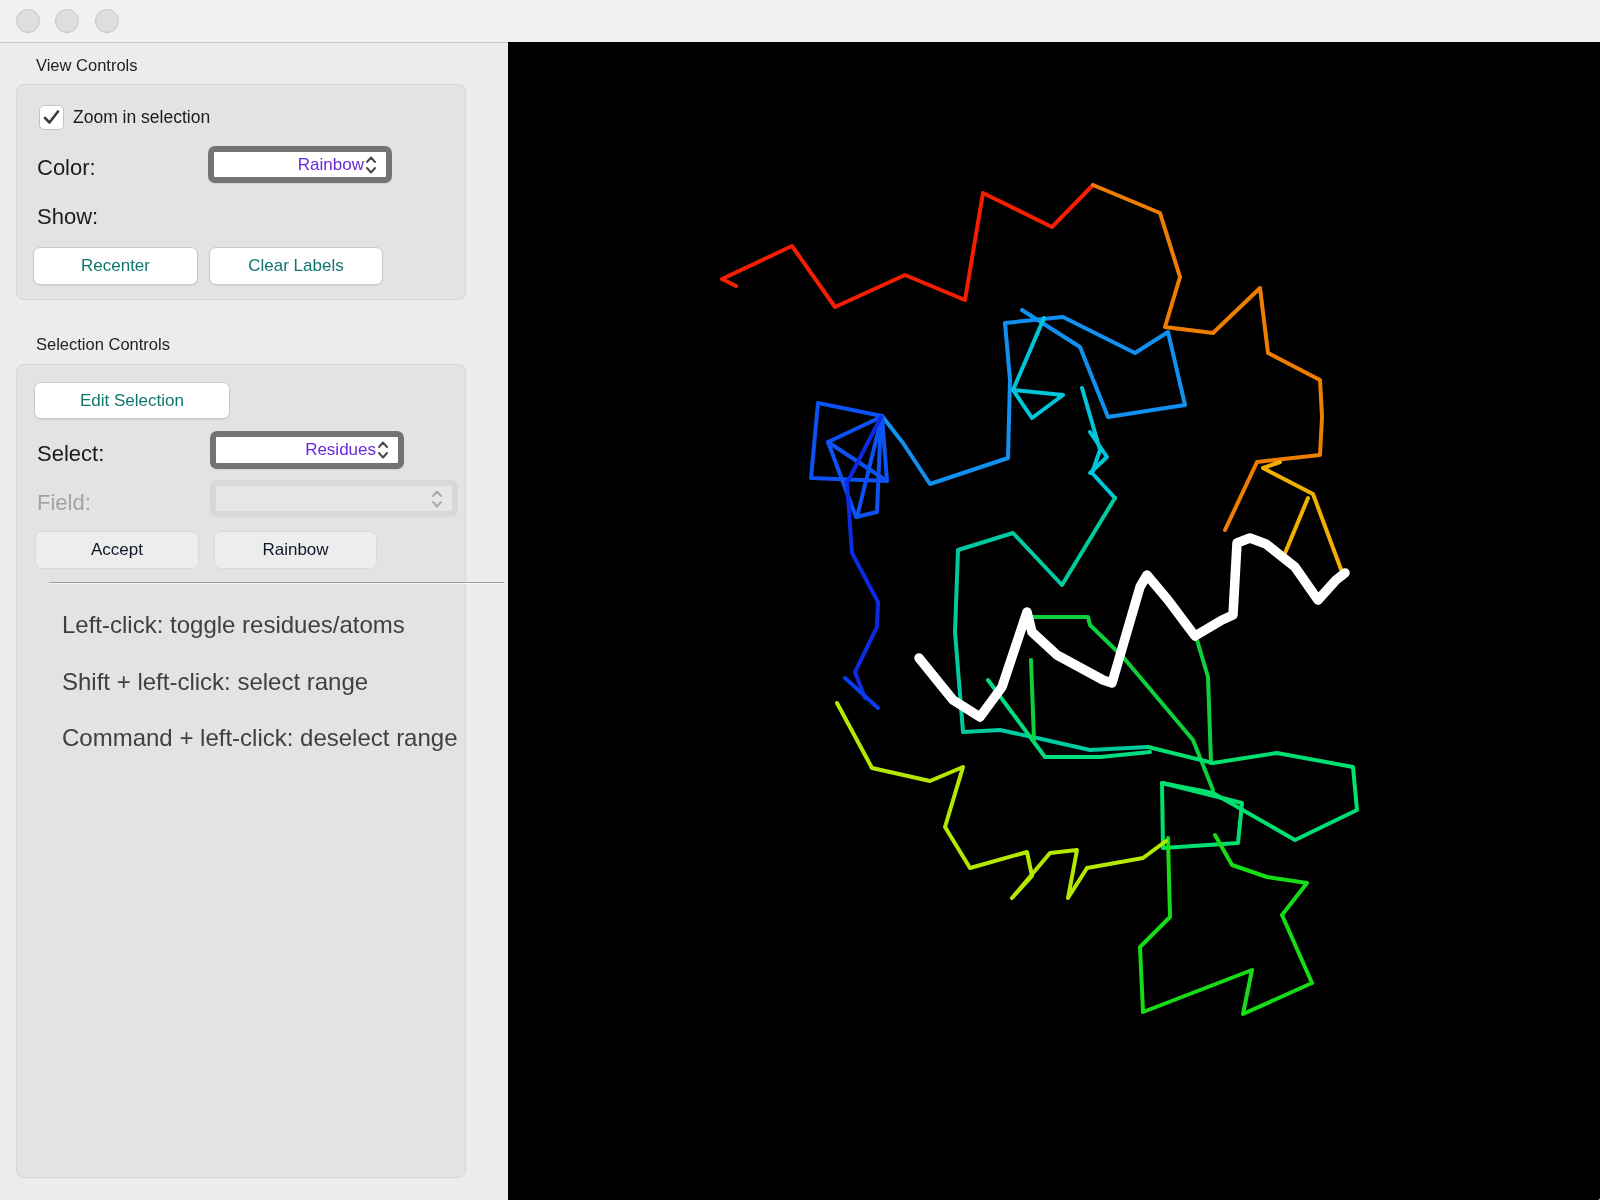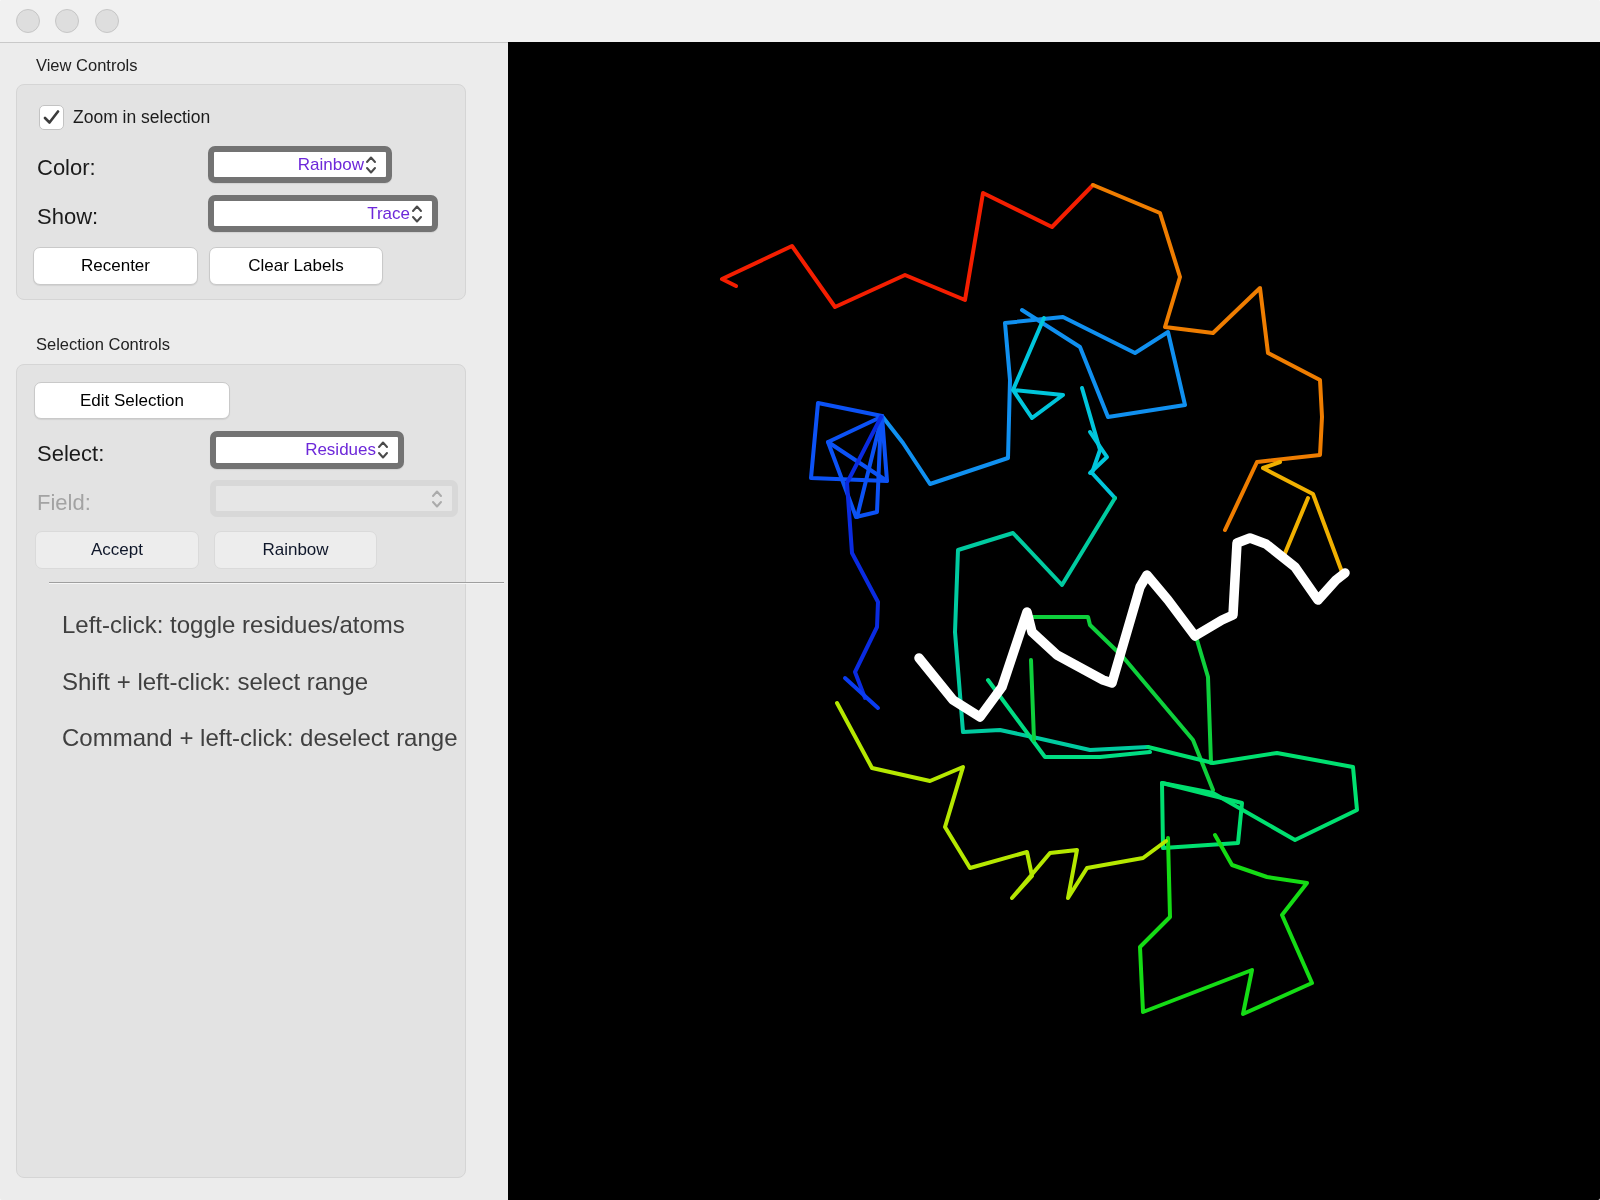--- a/index.html
+++ b/index.html
@@ -8,21 +8,21 @@
   
   .titlebar{position:absolute;left:0;top:0;width:1600px;height:42px;background:#F1F1F1;border-bottom:1px solid #C9C9C9;}
   .tlight{position:absolute;top:9px;width:24px;height:24px;border-radius:50%;background:#DEDEDE;border:1px solid #C6C6C6;box-sizing:border-box;}
   
   .sidebar{position:absolute;left:0;top:43px;width:508px;height:1157px;background:#ECECEC;}
   .heading{position:absolute;left:36px;font-size:16.5px;color:#222;}
   .groupbox{position:absolute;left:16px;width:450px;background:#E3E3E3;border:1px solid #D5D5D5;border-radius:8px;box-sizing:border-box;text-align:right;}
   .rowlabel{position:absolute;left:36px;font-size:22px;color:#1b1b1b;}
   .rowlabel.disabled{color:#A3A3A3;}
   .btn{position:absolute;background:#FFFFFF;border:1px solid #C9C9C9;border-radius:7px;box-sizing:border-box;
-       font-size:17px;color:#000000;display:flex;align-items:center;justify-content:center;
+       font-size:17px;color:#0f766e;display:flex;align-items:center;justify-content:center;
        box-shadow:0 1px 1px rgba(0,0,0,0.08);}
   .btn.disabled{background:#EDEDED;border-color:#DADADA;color:#0f172a;box-shadow:none;}
   .select{position:absolute;background:#FFFFFF;border:6px solid #737373;border-radius:7px;box-sizing:border-box;
           font-size:17px;color:#6d28d9;display:flex;align-items:center;box-shadow:0 1px 1px rgba(0,0,0,0.08);}
   .select .val{padding-left:22px;flex:1;}
   .select .chev{margin-right:8px;display:flex;align-items:center;}
   .select.disabled{background:#E6E6E6;border-color:#D8D8D8;box-shadow:none;}
   .checkbox{position:absolute;left:38px;top:104px;width:25px;height:25px;background:#FFFFFF;border:1px solid #C3C3C3;
             border-radius:5px;box-sizing:border-box;display:flex;align-items:center;justify-content:center;}
   .checkbox svg{display:block;}
@@ -61,29 +61,20 @@
         <span class="val">Rainbow</span>
         <span class="chev">
           <svg width="14" height="24" viewBox="0 0 14 24">
               <path d="M3 9 L7 4.5 L11 9" fill="none" stroke="#4a4a4a" stroke-width="2" stroke-linecap="round" stroke-linejoin="round"></path>
               <path d="M3 15 L7 19.5 L11 15" fill="none" stroke="#4a4a4a" stroke-width="2" stroke-linecap="round" stroke-linejoin="round"></path>
             </svg>
         </span>
       </div>
 
       <div class="rowlabel" style="left:20px;top:119px">Show:</div>
-      <div class="select" style="left:191px;top:110px;width:230px;height:37px">
-        <span class="val">Trace</span>
-        <span class="chev">
-          <svg width="14" height="24" viewBox="0 0 14 24">
-              <path d="M3 9 L7 4.5 L11 9" fill="none" stroke="#4a4a4a" stroke-width="2" stroke-linecap="round" stroke-linejoin="round"></path>
-              <path d="M3 15 L7 19.5 L11 15" fill="none" stroke="#4a4a4a" stroke-width="2" stroke-linecap="round" stroke-linejoin="round"></path>
-            </svg>
-        </span>
-      </div>
 
       <div class="btn" style="left:16px;top:162px;width:165px;height:38px">Recenter</div>
       <div class="btn" style="left:192px;top:162px;width:174px;height:38px">Clear Labels</div>
     </div>
 
     <div class="heading" style="top:292px">Selection Controls</div>
 
     <div class="groupbox" style="top:321px;height:814px">
       <div class="btn" style="left:17px;top:17px;width:196px;height:37px">Edit Selection</div>
 

